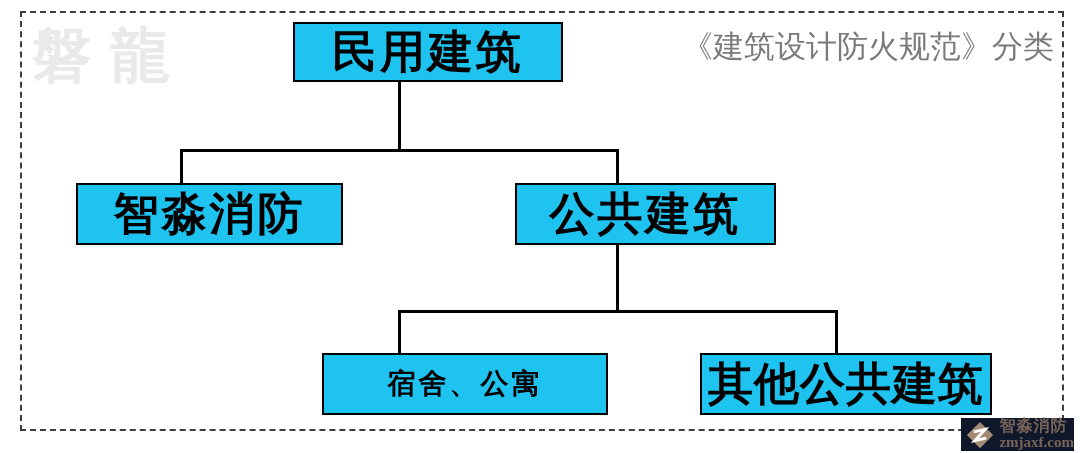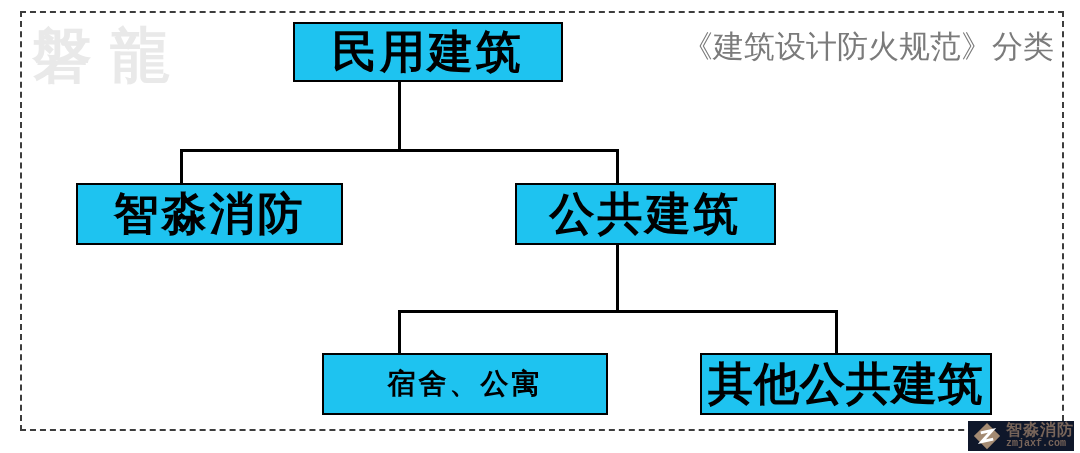--- a/index.html
+++ b/index.html
@@ -99,23 +99,23 @@
     flex-direction: column;
     line-height: 1.05;
   }
   .brand-name {
     font-size: 16px;
     font-weight: 700;
     letter-spacing: 1px;
     white-space: nowrap;
   }
   .brand-site {
-    font-size: 10px;
+    font-size: 15px;
     font-weight: 700;
-    font-family: Liberation Mono, monospace;
+    font-family: Liberation Serif, serif;
     white-space: nowrap;
   }
 </style>
 </head>
 <body>
 
 <div class="canvas">
 
   <div class="dashed-frame"></div>
 

